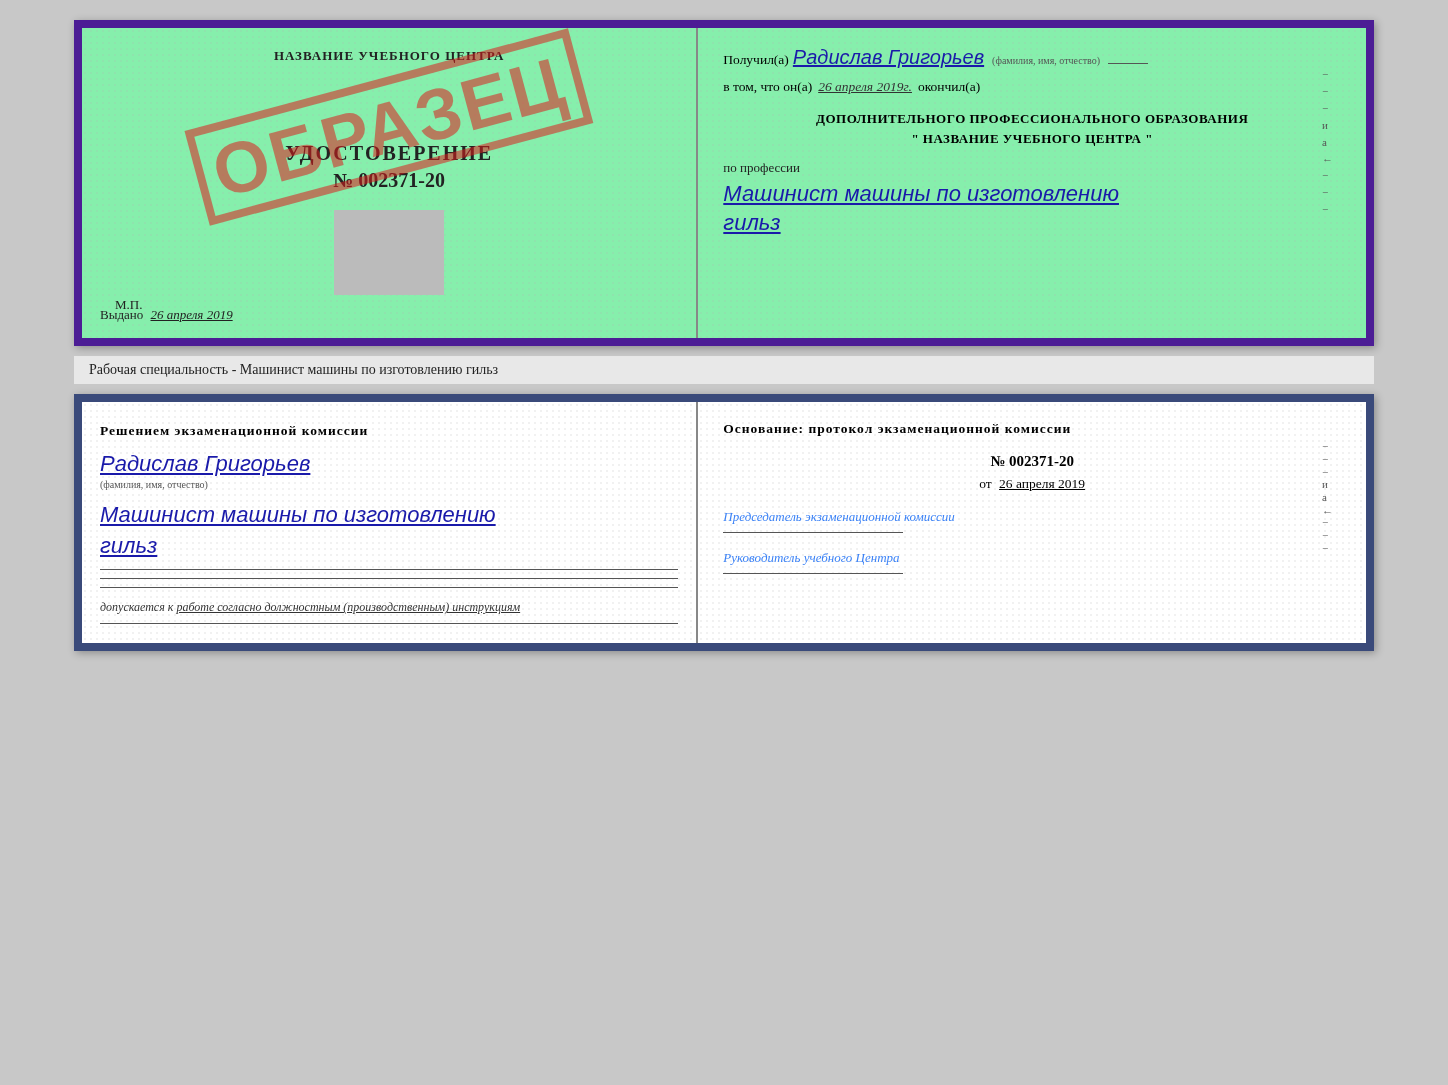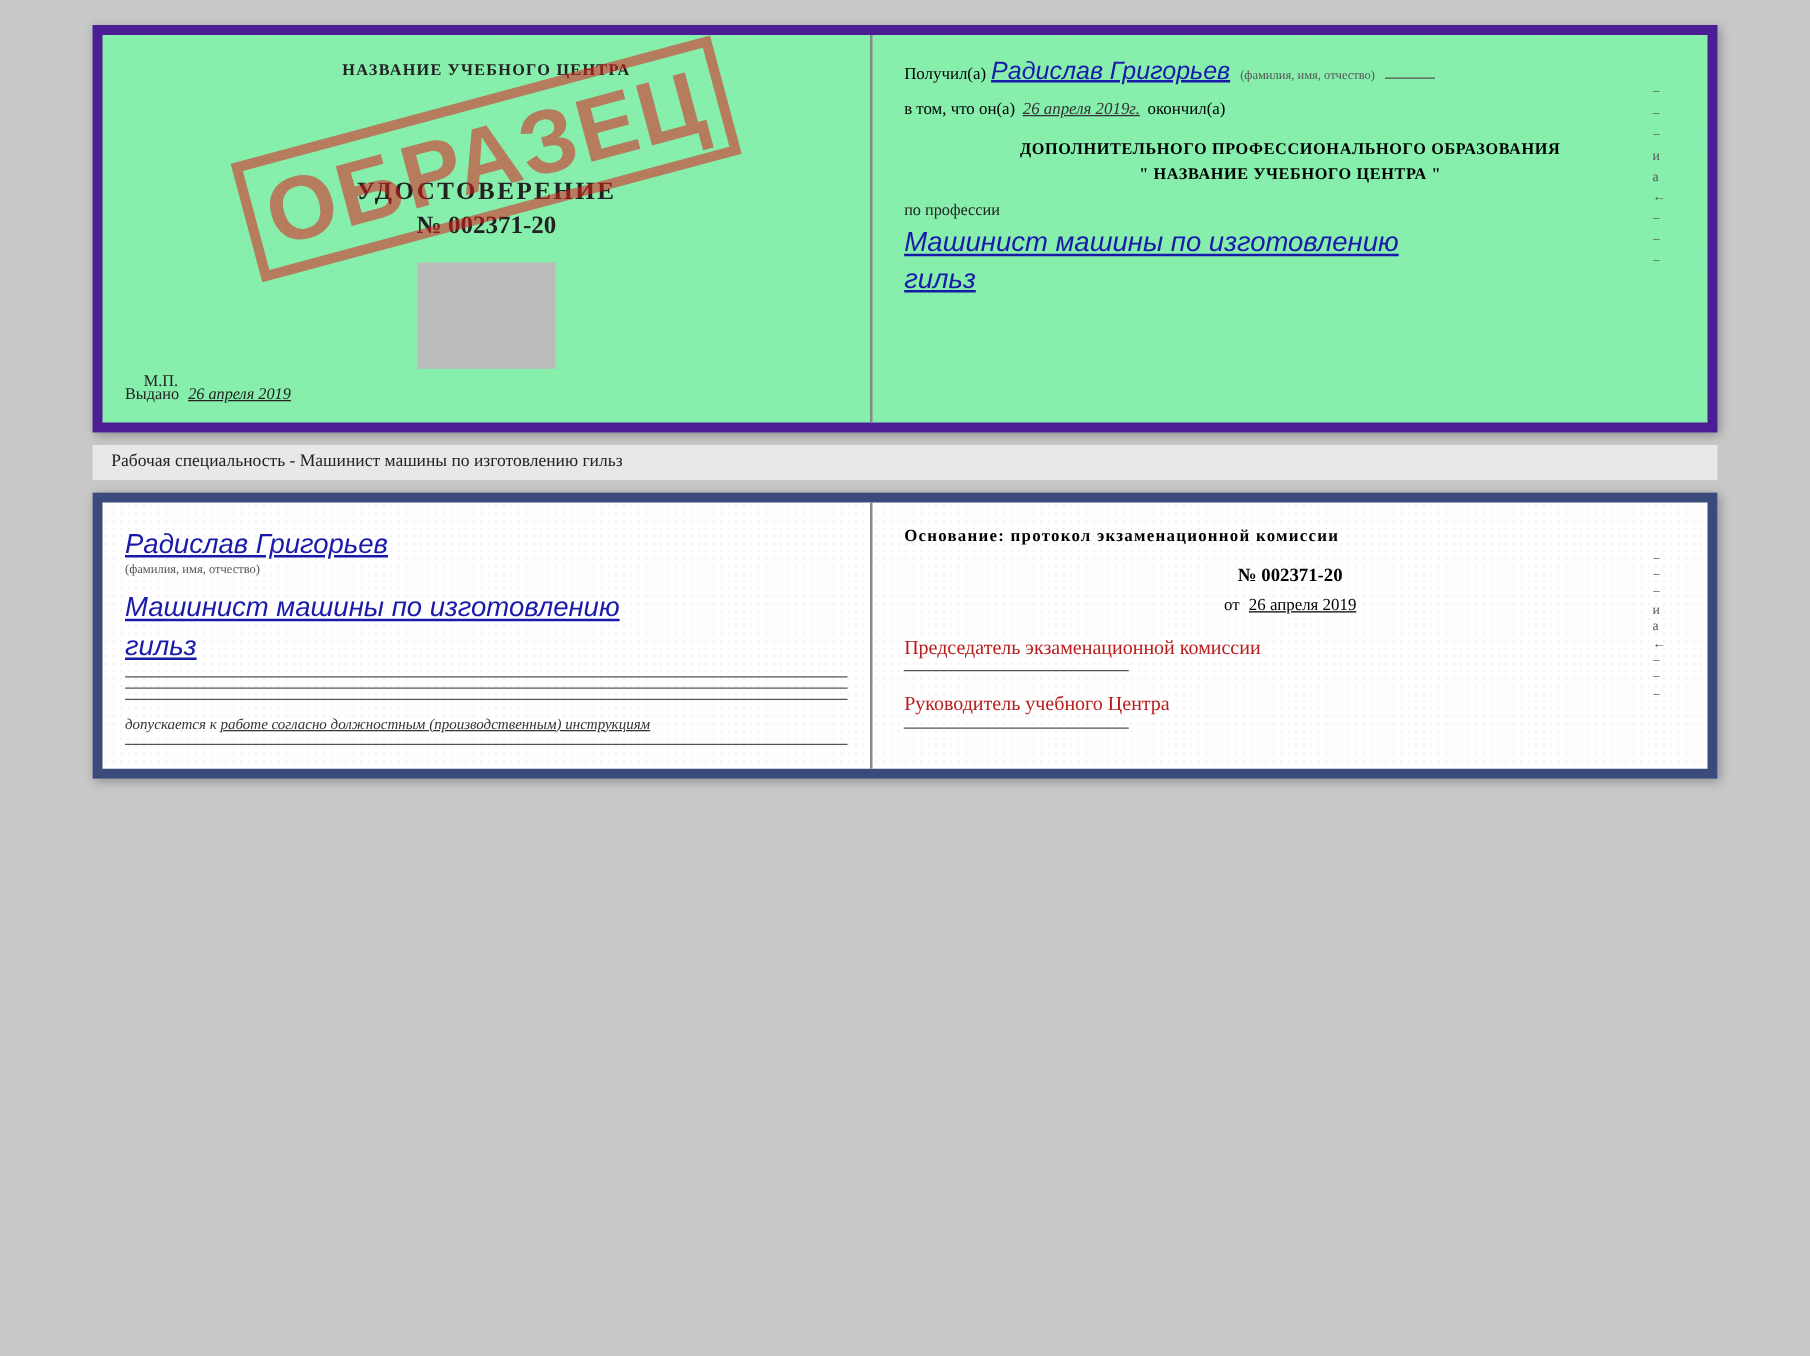--- a/index.html
+++ b/index.html
@@ -302,24 +302,25 @@
       font-size: 13.5px;
       text-align: center;
       margin-bottom: 16px;
     }
 
     .signature-block {
       margin-top: 10px;
     }
 
     .signature-label {
-      font-size: 16px;
-      color: #b91c1c;
+      font-size: 13px;
+      color: #3b82f6;
       line-height: 1.4;
       margin-bottom: 6px;
+      font-style: italic;
     }
 
     .signature-line {
       border-bottom: 1px solid #555;
       width: 180px;
       height: 1px;
       margin-bottom: 16px;
     }
 
     .right-dashes-bottom {
@@ -413,20 +414,21 @@
     </div>
   </div>
 
   <div class="middle-label">Рабочая специальность - Машинист машины по изготовлению гильз</div>
 
   <div class="doc-bottom">
 
     <div class="left-panel">
       <div class="texture-dots"></div>
       <div class="panel-inner" style="width:100%;">
+        <div class="decision-text">Решением  экзаменационной  комиссии</div>
 
         <div class="person-name-bottom">Радислав Григорьев</div>
         <div class="name-subtitle">(фамилия, имя, отчество)</div>
 
         <div class="qualification-name">Машинист машины по изготовлению</div>
         <div class="qualification-name">гильз</div>
 
         <div class="underline-row"></div>
         <div class="underline-row"></div>
         <div class="underline-row"></div>

